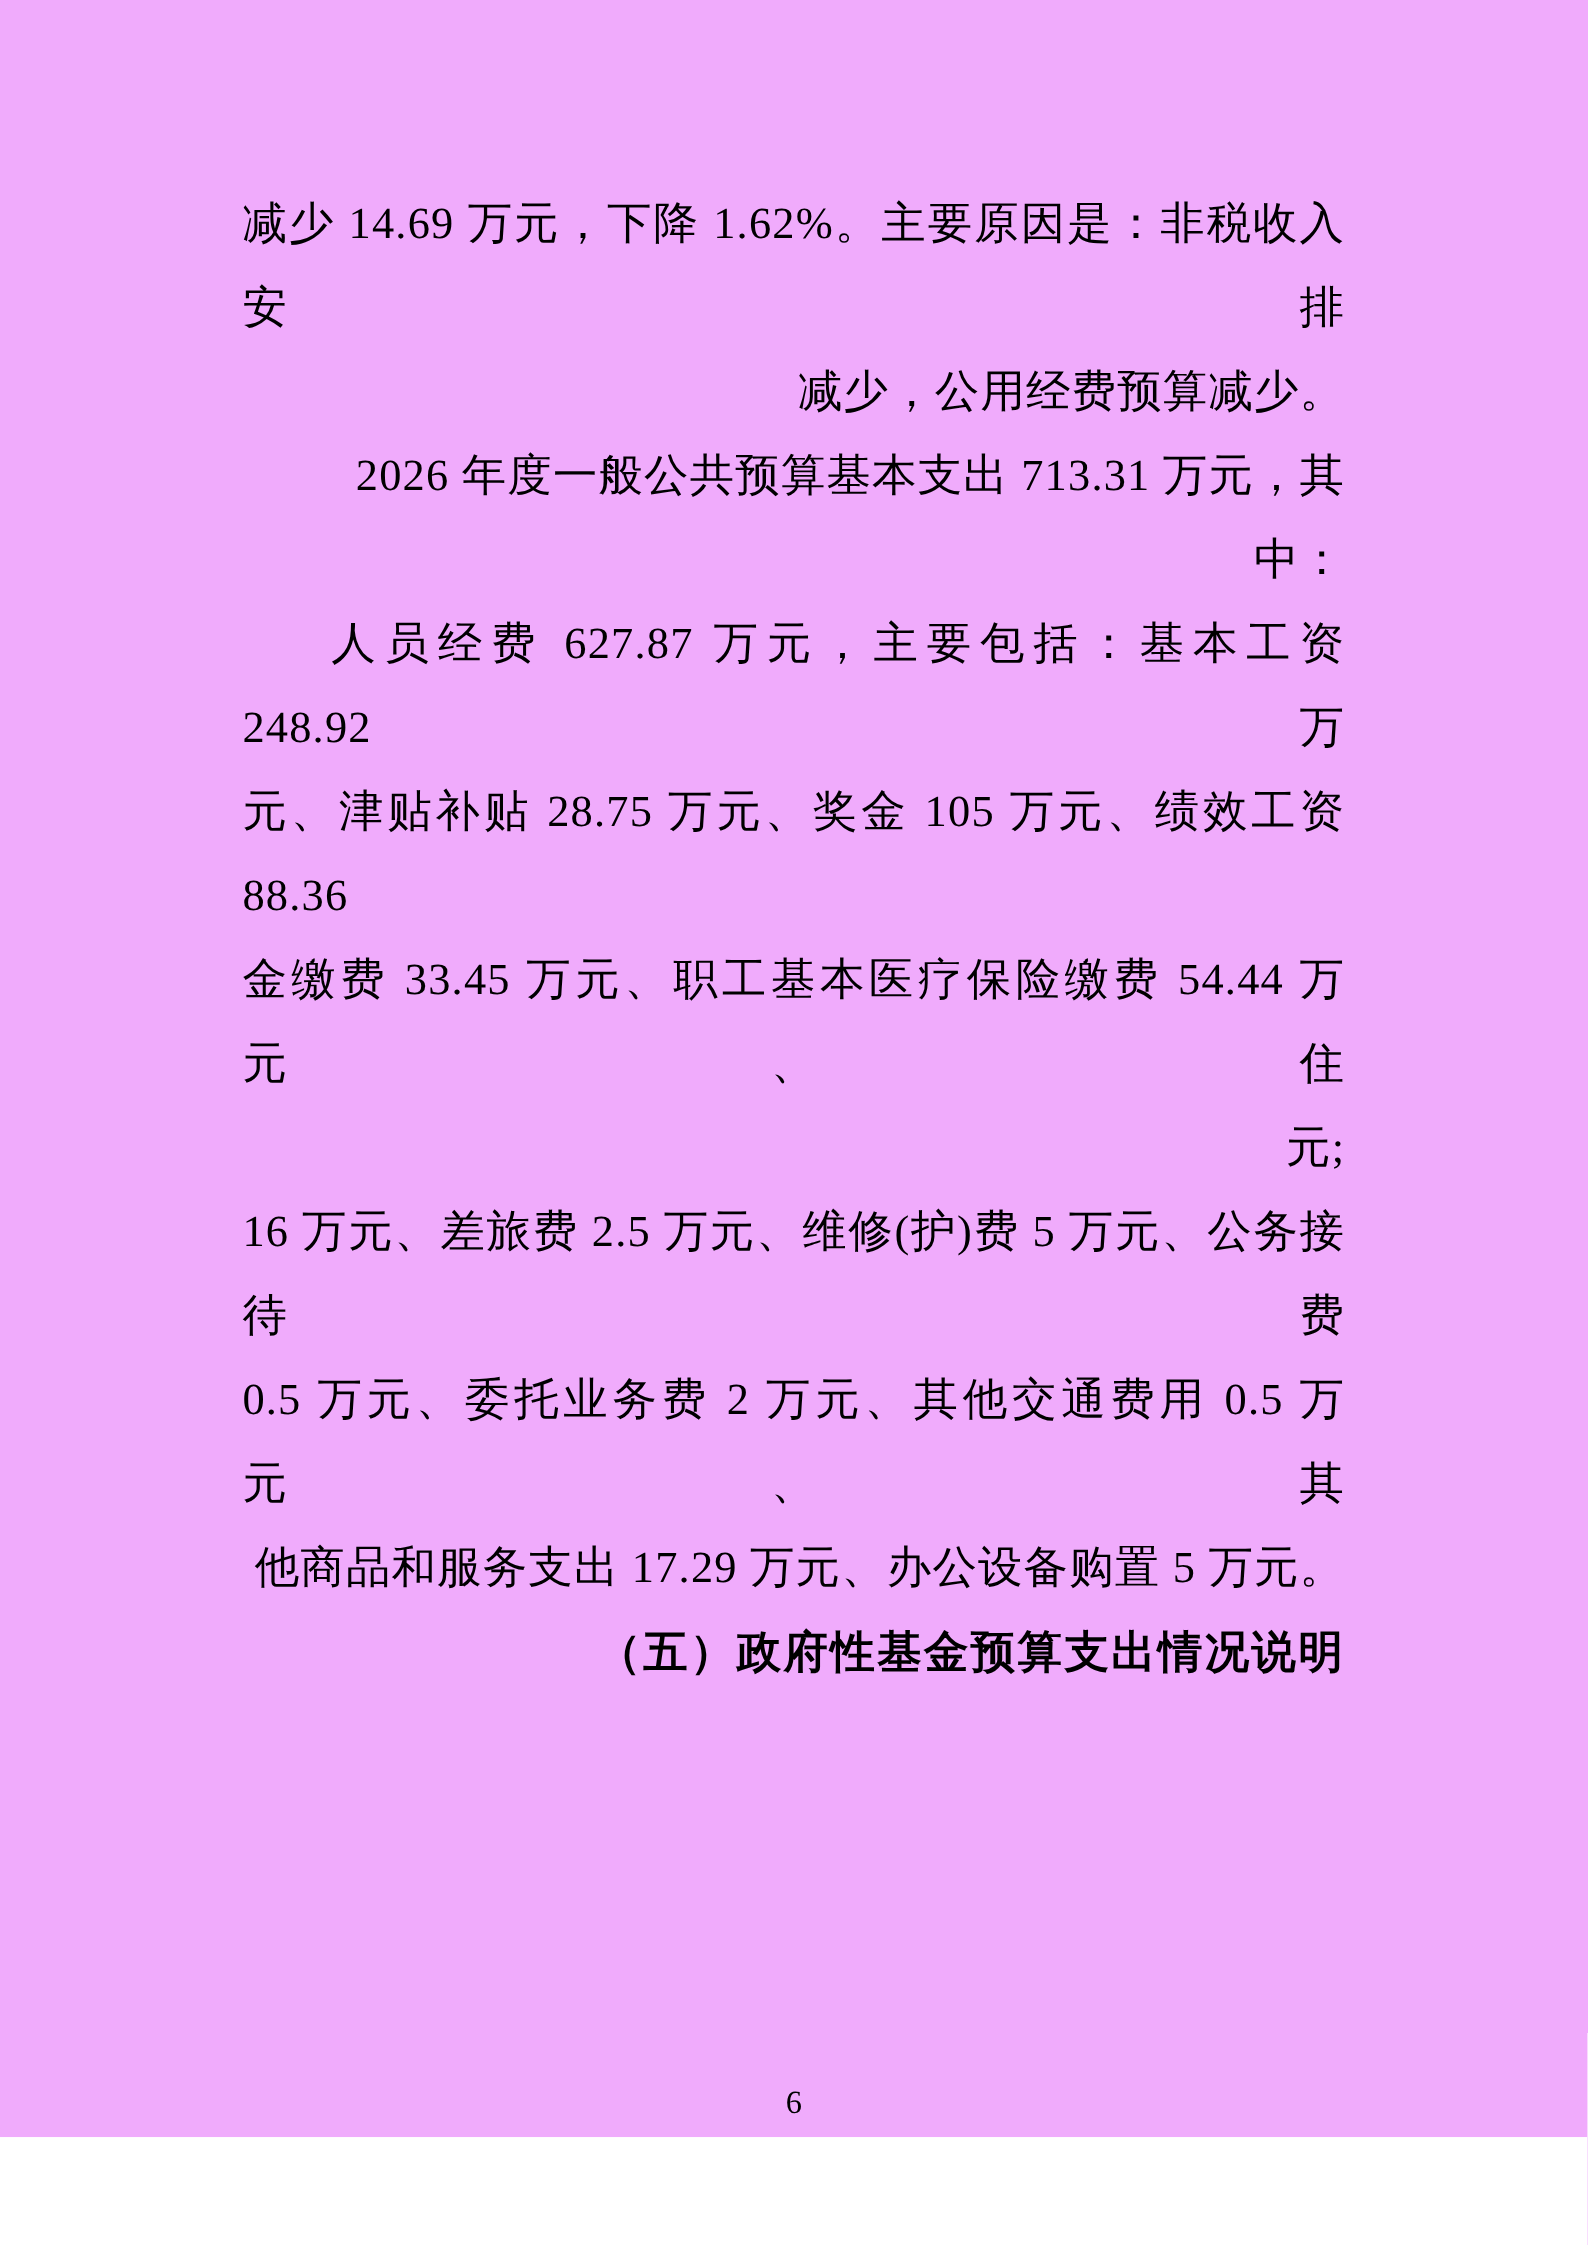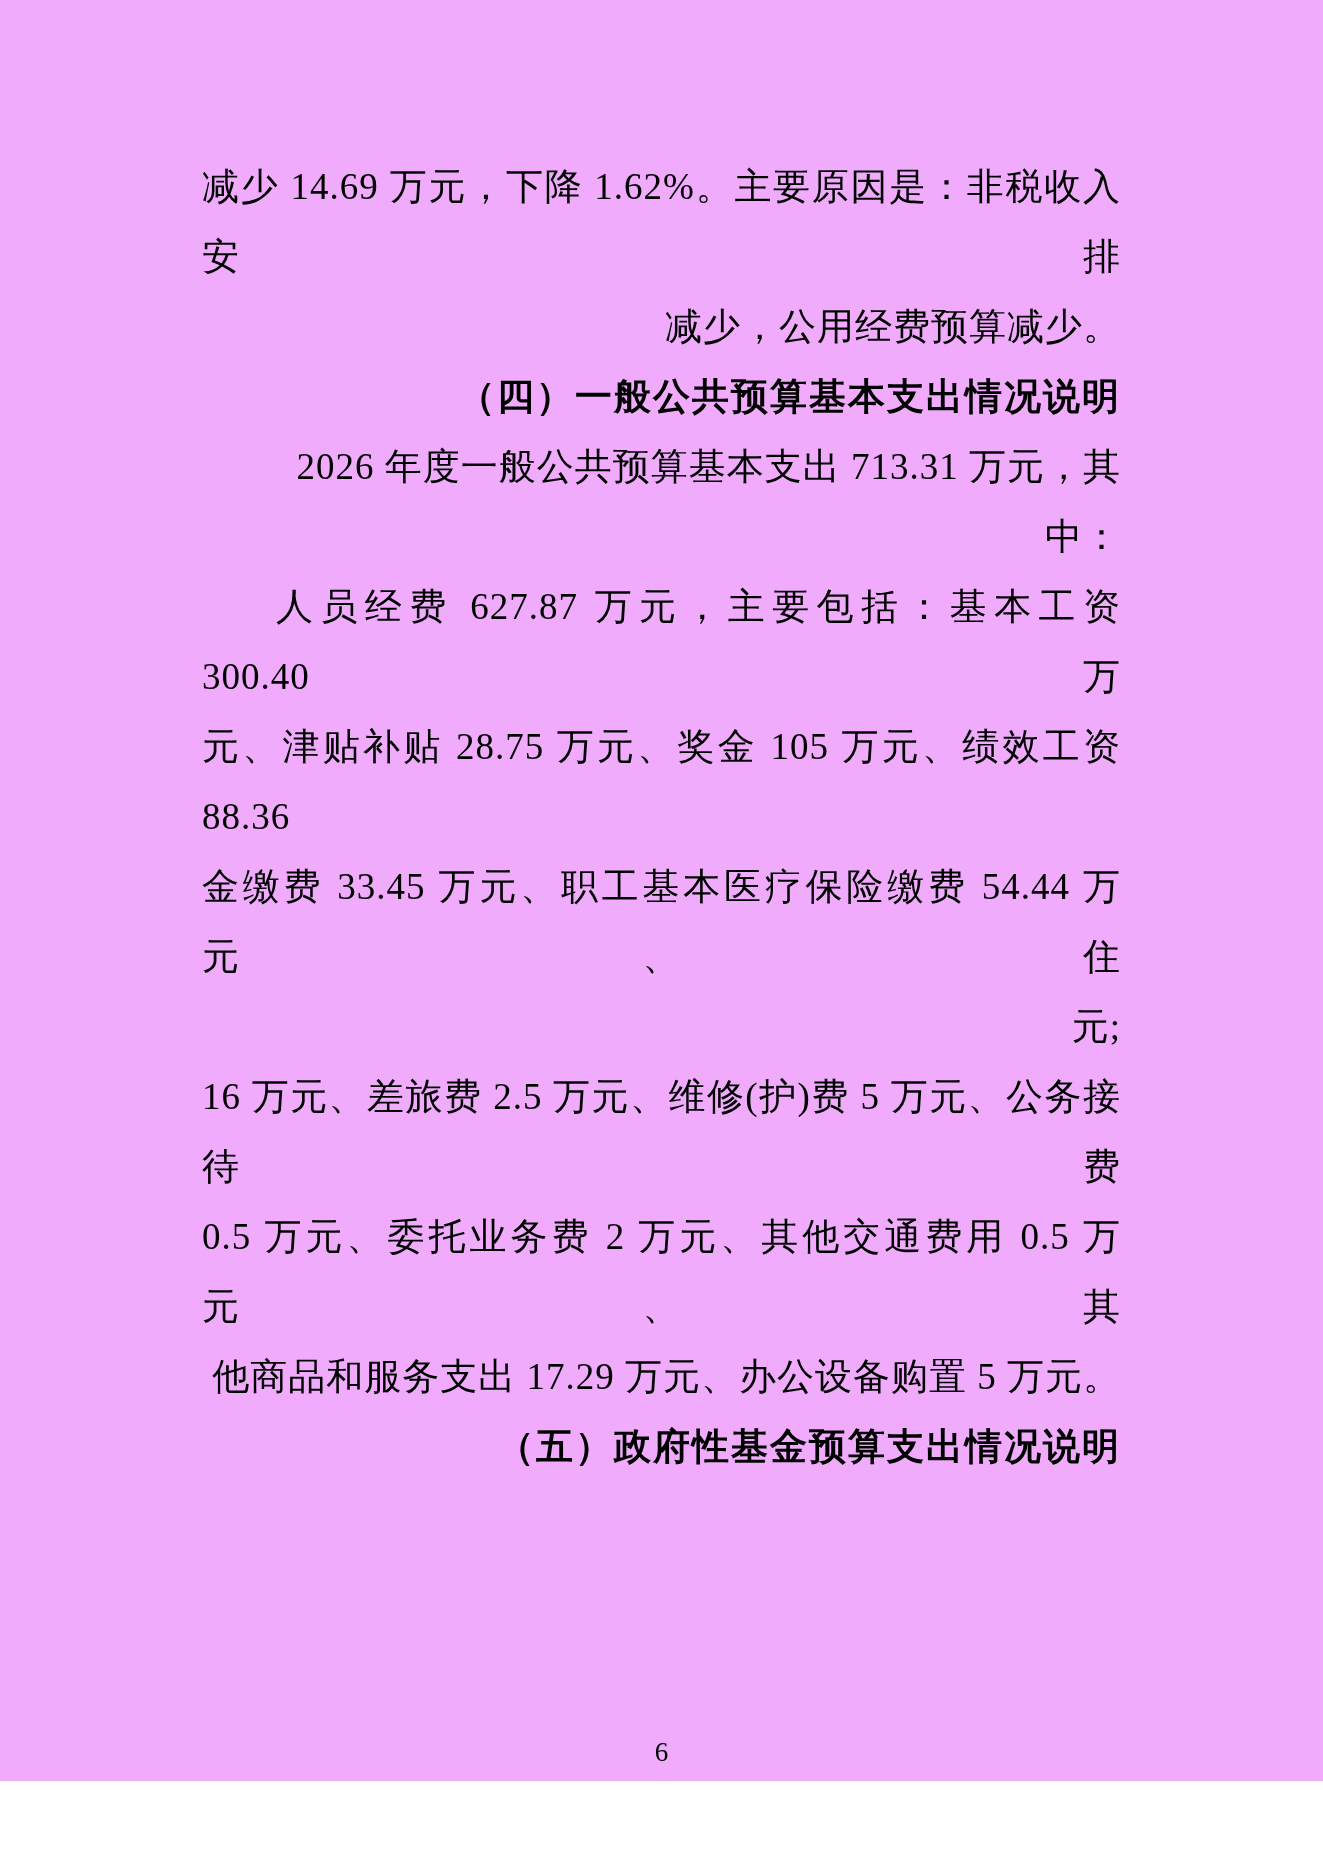--- a/index.html
+++ b/index.html
@@ -52,23 +52,22 @@
     color: #000000;
   }
 </style>
 </head>
 <body>
 
 <div class="page">
   <div class="content">
     <div class="line j">减少 14.69 万元，下降 1.62%。主要原因是：非税收入安排</div>
     <div class="line">减少，公用经费预算减少。</div>
-    <div class="line heading indent">（四）一般公共预算基本支出情况说明</div>
     <div class="line indent">2026 年度一般公共预算基本支出 713.31 万元，其中：</div>
-    <div class="line indent j">人员经费 627.87 万元，主要包括：基本工资 300.40 万</div>
+    <div class="line indent j">人员经费 627.87 万元，主要包括：基本工资 248.92 万</div>
     <div class="line j">元、津贴补贴 28.75 万元、奖金 105 万元、绩效工资 88.36</div>
     <div class="line j">金缴费 33.45 万元、职工基本医疗保险缴费 54.44 万元、住</div>
     <div class="line">元;</div>
     <div class="line j">16 万元、差旅费 2.5 万元、维修(护)费 5 万元、公务接待费</div>
     <div class="line j">0.5 万元、委托业务费 2 万元、其他交通费用 0.5 万元、其</div>
     <div class="line">他商品和服务支出 17.29 万元、办公设备购置 5 万元。</div>
     <div class="line heading indent">（五）政府性基金预算支出情况说明</div>
 
   </div>
   <div class="page-number">6</div>

